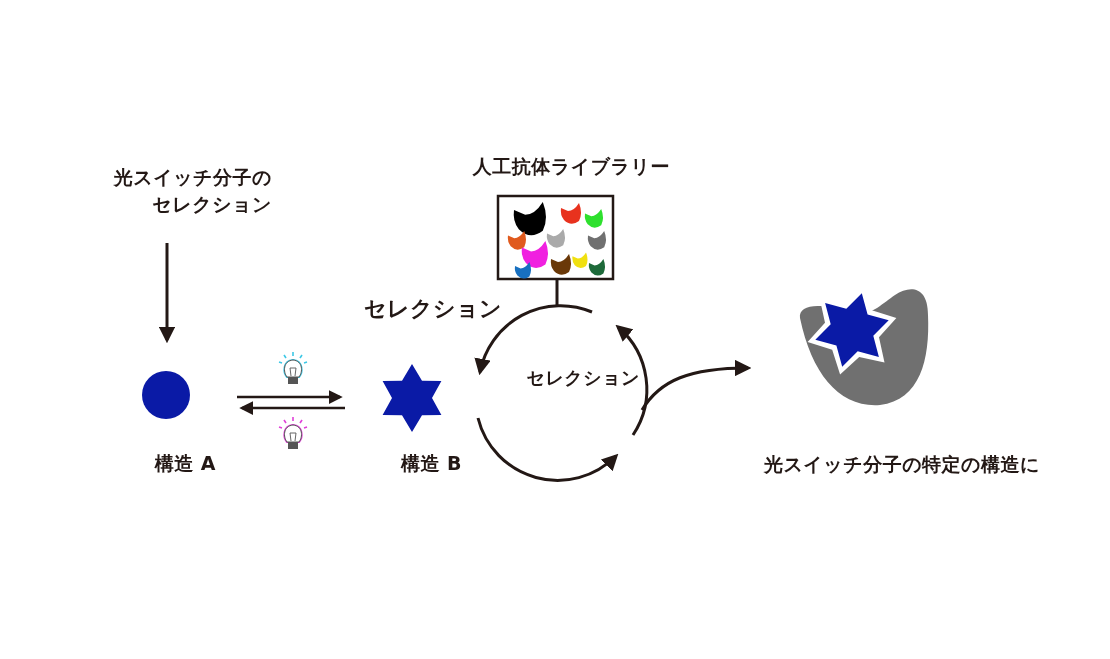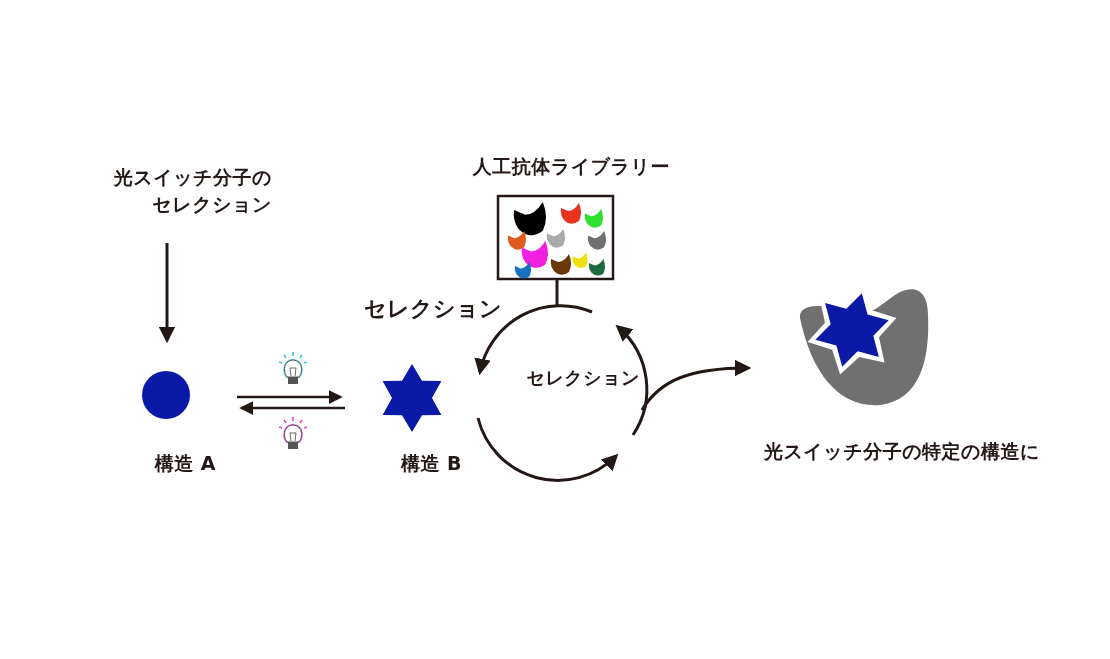--- a/index.html
+++ b/index.html
@@ -91,15 +91,15 @@
 <div class="lbl" style="left:460px; top:153px; width:210px;">人工抗体ライブラリー</div>
 <div class="lbl" style="left:362px; top:295px; width:140px; font-size:22px;">セレクション</div>
 
 <div class="lbl" style="left:480px; top:366px; width:160px; font-weight:normal; font-size:18px; line-height:24px;">
   <div style="font-weight:bold;">セレクション</div>
 </div>
 
 <div class="lbl" style="left:116px; top:450px; width:100px;">構造 A</div>
 <div class="lbl" style="left:362px; top:450px; width:100px;">構造 B</div>
 
-<div class="lbl" style="left:700px; top:437px; width:340px; line-height:29px;font-family:Liberation Serif, serif;">
+<div class="lbl" style="left:700px; top:450px; width:340px; line-height:29px;font-family:Liberation Serif, serif;">
   <div>光スイッチ分子の特定の構造に</div>
 </div>
 
 </body></html>

